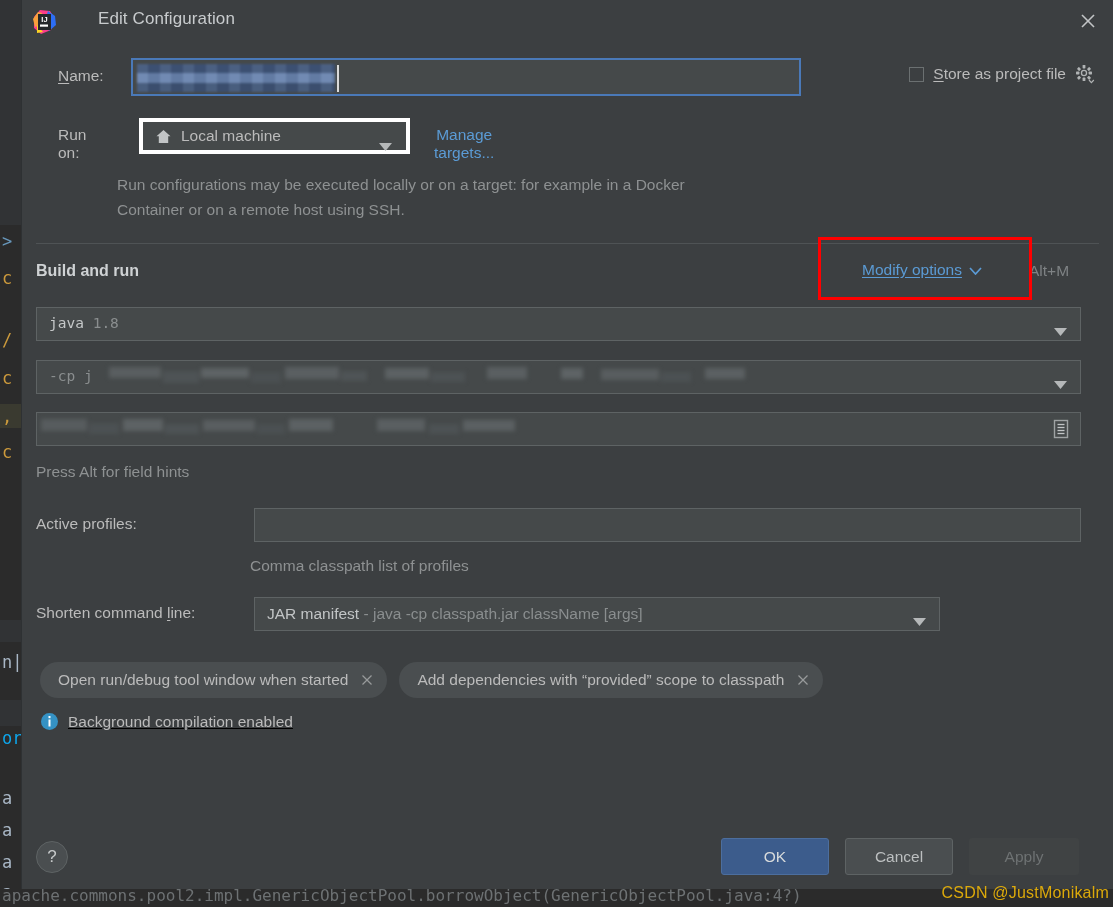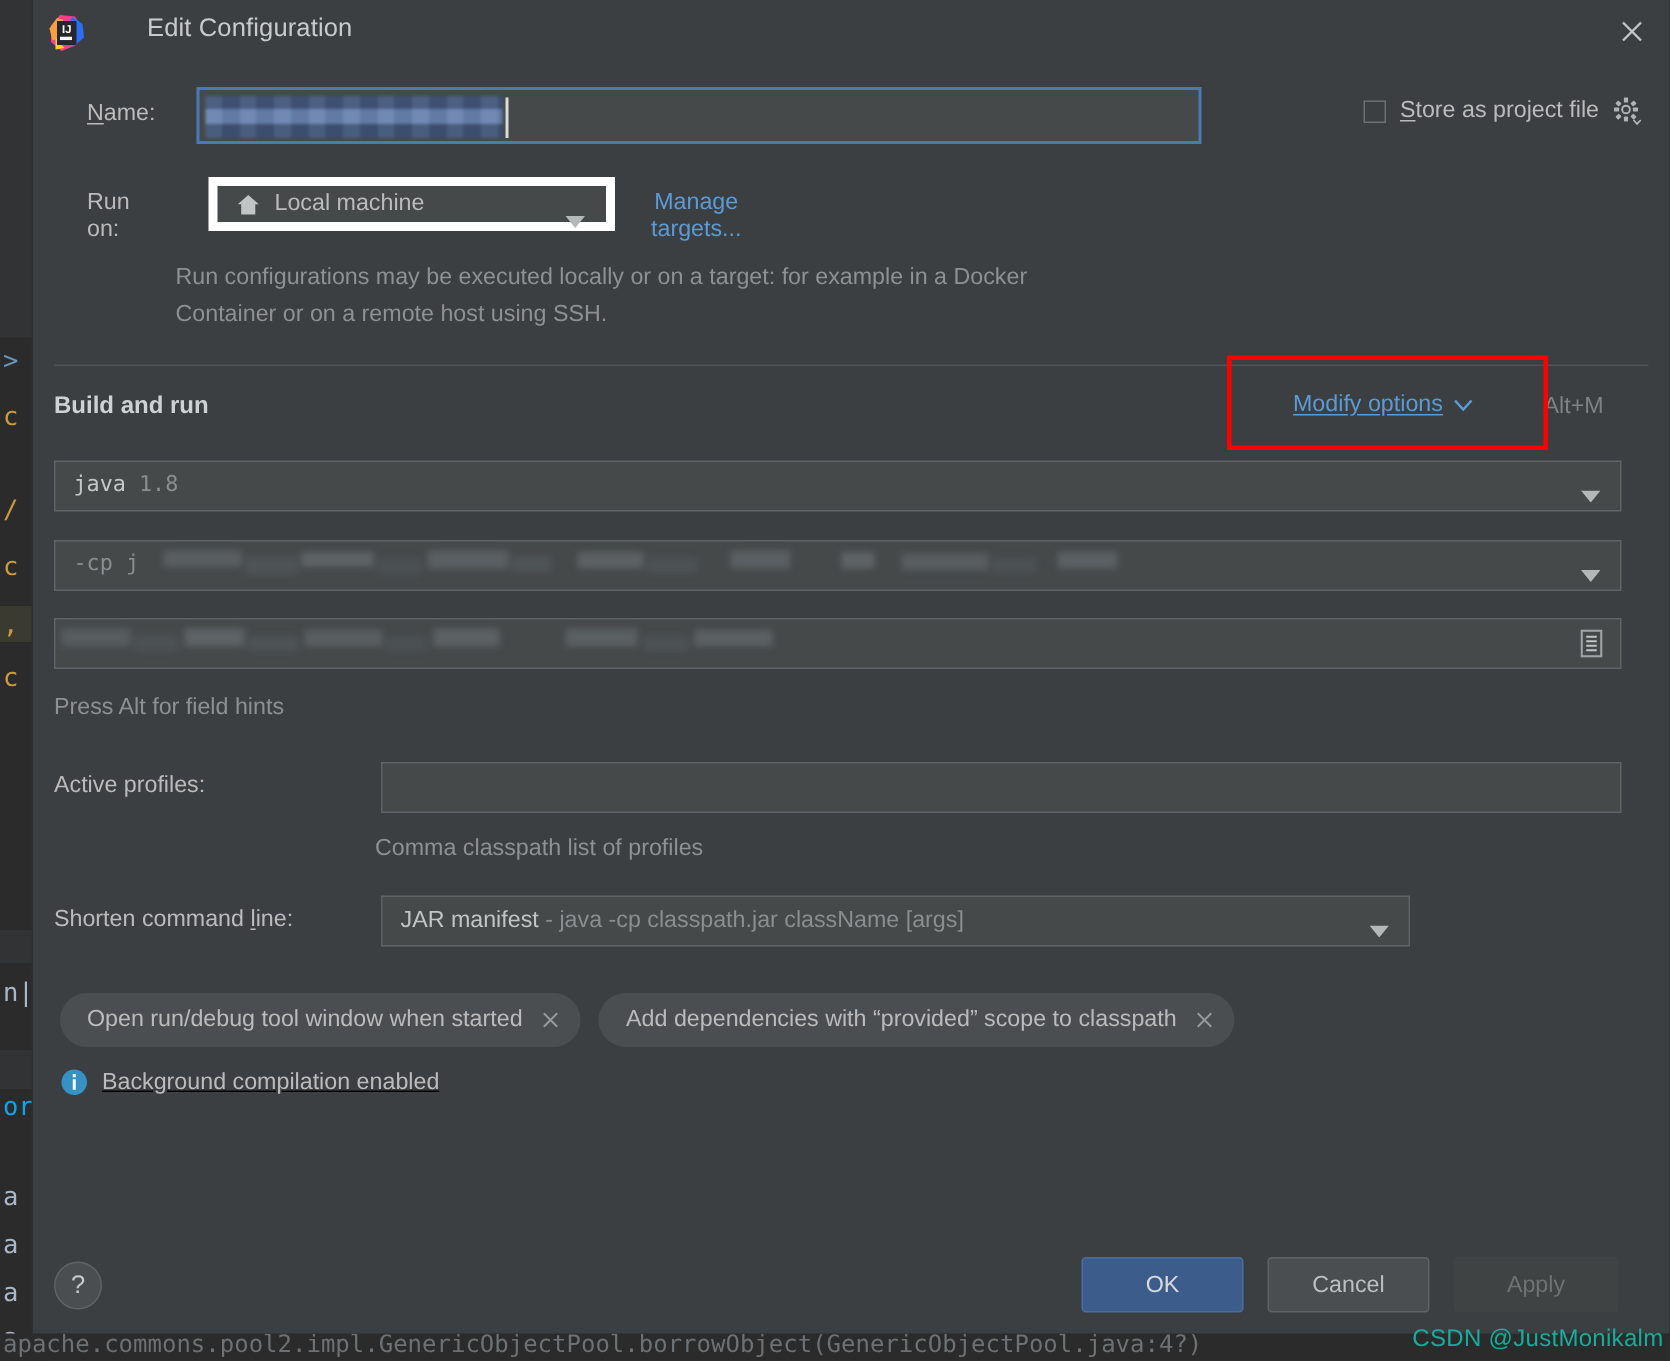--- a/index.html
+++ b/index.html
@@ -115,21 +115,21 @@
     box-sizing: border-box;
   }
   #gear-icon { width: 20px; height: 20px; }
 
   
   #runon-row { position: absolute; left: 14px; top: 118px; height: 36px; }
   #runon-label { position: absolute; left: 22px; top: 8px; }
   #runon-combo {
     position: absolute; left: 103px; top: 0;
     width: 271px; height: 36px;
-    background: #45494a; border: 6px solid #ffffff;
+    background: #45494a; border: 4px solid #ffffff;
     box-sizing: border-box;
     display: flex; align-items: center;
     cursor: pointer;
   }
   #home-icon { width: 17px; height: 17px; margin-left: 12px; margin-right: 9px; }
   #runon-value { font-size: 15.5px; color: #bbbbbb; }
   #runon-arrow { position: absolute; right: 14px; top: 15px; }
   #manage-targets {
     position: absolute; left: 398px; top: 8px;
     font-size: 15.5px; color: #5b9bd5;
@@ -272,21 +272,21 @@
   }
   #apply-btn {
     left: 947px; width: 110px;
     background: #43474880; border: 1px solid #50545500; color: #6e7273;
     cursor: default;
   }
 
   
   #watermark {
     position: absolute; right: 4px; bottom: 5px;
-    font-size: 16px; color: #14b8a6; opacity: .92;
+    font-size: 16px; color: #eab308; opacity: .92;
     letter-spacing: .2px;
   }
 
   
   #bottom-sliver {
     position: absolute; left: 0; bottom: 0;
     width: 1113px; height: 18px;
     background: #2b2b2b; overflow: hidden;
   }
   #bottom-sliver .btext {

